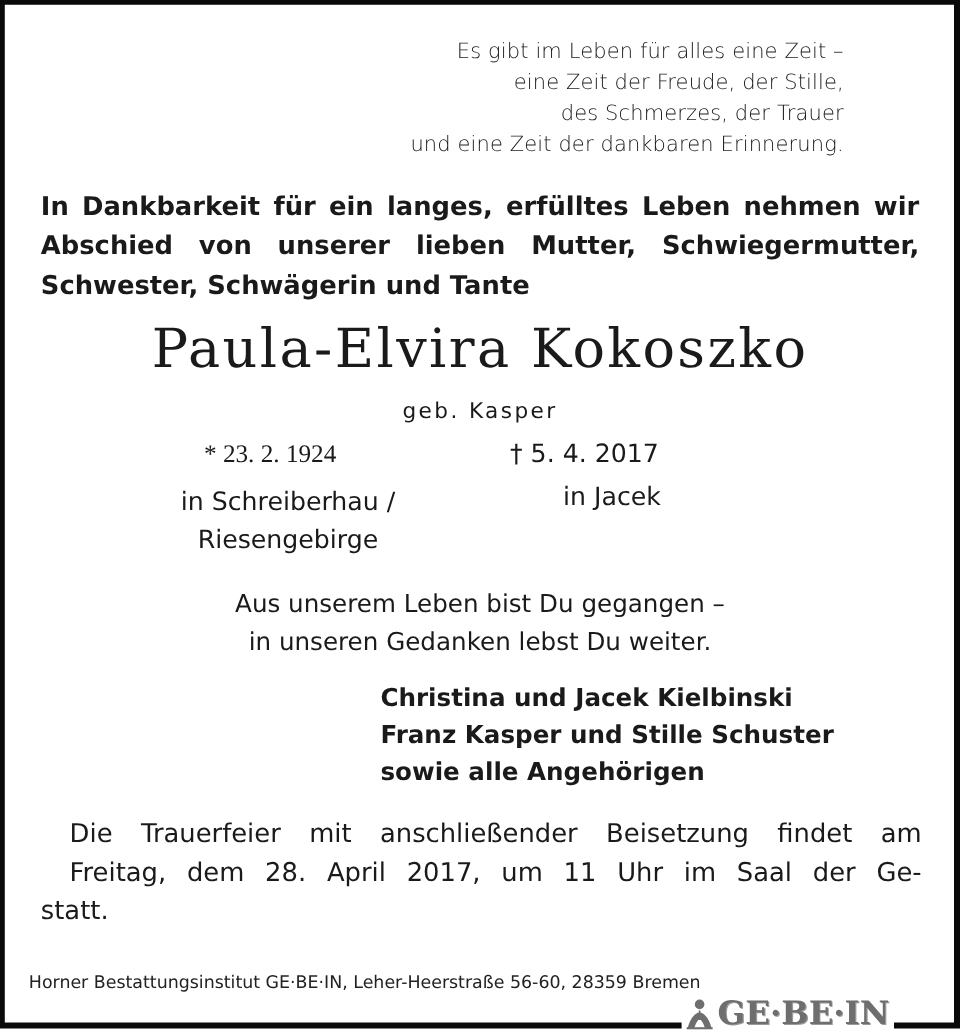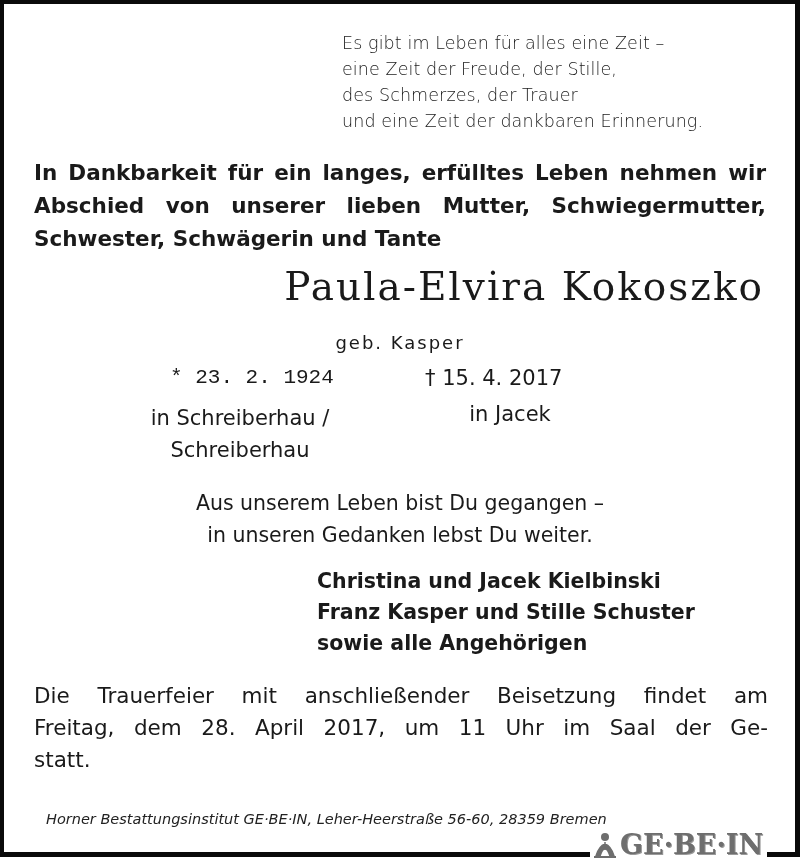--- a/index.html
+++ b/index.html
@@ -13,36 +13,36 @@
       border-bottom: 5px solid #0a0a0a;
       background: #fff;
     }
     .txt {
       position: absolute;
       font-family: "DejaVu Serif", serif;
       color: #1a1a1a;
       white-space: nowrap;
     }
     .poem { left: 342px; top: 30px; font-size: 17.5px; line-height: 26px; font-family: "DejaVu Sans", sans-serif; font-weight: 300; letter-spacing: 0.1px; }
-    .poem div { height: 26px; }
+    .poem div { height: 26px; text-align: right; }
     .intro { left: 34px; top: 156px; width: 732px; font-size: 21.5px; line-height: 33px; font-family: "DejaVu Sans", sans-serif; white-space: normal; font-weight: bold; }
     .intro div.just { text-align: justify; text-align-last: justify; }
-    .name { left: 36px; top: 264px; width: 728px; text-align: right; font-size: 39px; font-family: "DejaVu Serif", serif; letter-spacing: 2px; }
+    .name { left: 36px; top: 264px; width: 728px; text-align: center; font-size: 45px; font-family: "DejaVu Serif", serif; letter-spacing: 2px; }
     .maiden { left: 0; top: 332px; width: 800px; text-align: center; font-size: 18px; font-family: "DejaVu Sans", sans-serif; letter-spacing: 2px; }
-    .birth-date { left: 170px; top: 366px; font-size: 21px; font-family: Liberation Mono, monospace; }
+    .birth-date { left: 170px; top: 366px; font-size: 21px; font-family: Liberation Serif, serif; }
     .death-date { left: 425px; top: 366px; font-size: 21px; font-family: "DejaVu Sans", sans-serif; }
     .birth-place { left: 130px; top: 402px; width: 220px; text-align: center; font-size: 21px; line-height: 32px; font-family: "DejaVu Sans", sans-serif; }
     .death-place { left: 440px; top: 402px; width: 140px; text-align: center; font-size: 21px; font-family: "DejaVu Sans", sans-serif; }
     .epitaph { left: 120px; top: 487px; width: 560px; text-align: center; font-size: 20.5px; line-height: 32px; font-family: "DejaVu Sans", sans-serif; }
     .mourners { left: 289px; top: 566px; font-size: 20.5px; line-height: 31px; font-weight: bold; font-family: "DejaVu Sans", sans-serif; margin-left: 28px; }
     .service { left: 34px; top: 680px; width: 734px; font-size: 21.5px; line-height: 32px; font-family: "DejaVu Sans", sans-serif; white-space: normal; }
-    .service div.just { text-align: justify; text-align-last: justify; }
-    .funeral-home { left: 46px; top: 811px; font-size: 14.5px; font-family: "DejaVu Sans", sans-serif; color: #222; font-style: italic; }
+    .service div.just { text-align: justify; text-align-last: justify; margin-left: 24px; }
+    .funeral-home { left: 24px; top: 811px; font-size: 14.5px; font-family: "DejaVu Sans", sans-serif; color: #222; }
     .logo {
-      position: absolute; left: 590px; top: 826px; height: 34px; padding: 0 4px 0 4px;
+      position: absolute; left: 568px; top: 826px; height: 34px; padding: 0 4px 0 4px;
       background: #fff; display: flex; align-items: flex-end;
     }
     .logo-icon { width: 22px; height: 26px; margin-right: 4px; margin-bottom: 2px; }
     .logo-text {
       font-family: "DejaVu Serif", serif; font-weight: bold; font-size: 27px;
       color: #6e6e6e; letter-spacing: 0px; line-height: 30px;
       text-shadow: 1px 1px 0 #9a9a9a;
     }
   </style>
 </head>
@@ -60,25 +60,25 @@
 <div class="txt intro">
   <div class="just">In Dankbarkeit für ein langes, erfülltes Leben nehmen wir</div>
   <div class="just">Abschied von unserer lieben Mutter, Schwiegermutter,</div>
   <div>Schwester, Schwägerin und Tante</div>
 </div>
 
 <div class="txt name">Paula-Elvira Kokoszko</div>
 <div class="txt maiden">geb. Kasper</div>
 
 <div class="txt birth-date">* 23. 2. 1924</div>
-<div class="txt death-date">† 15. 4. 2017</div>
+<div class="txt death-date">† 5. 4. 2017</div>
 
 <div class="txt birth-place">
   <div>in Schreiberhau /</div>
-  <div>Schreiberhau</div>
+  <div>Riesengebirge</div>
 </div>
 <div class="txt death-place">in Jacek</div>
 
 <div class="txt epitaph">
   <div>Aus unserem Leben bist Du gegangen –</div>
   <div>in unseren Gedanken lebst Du weiter.</div>
 </div>
 
 <div class="txt mourners">
   <div>Christina und Jacek Kielbinski</div>

